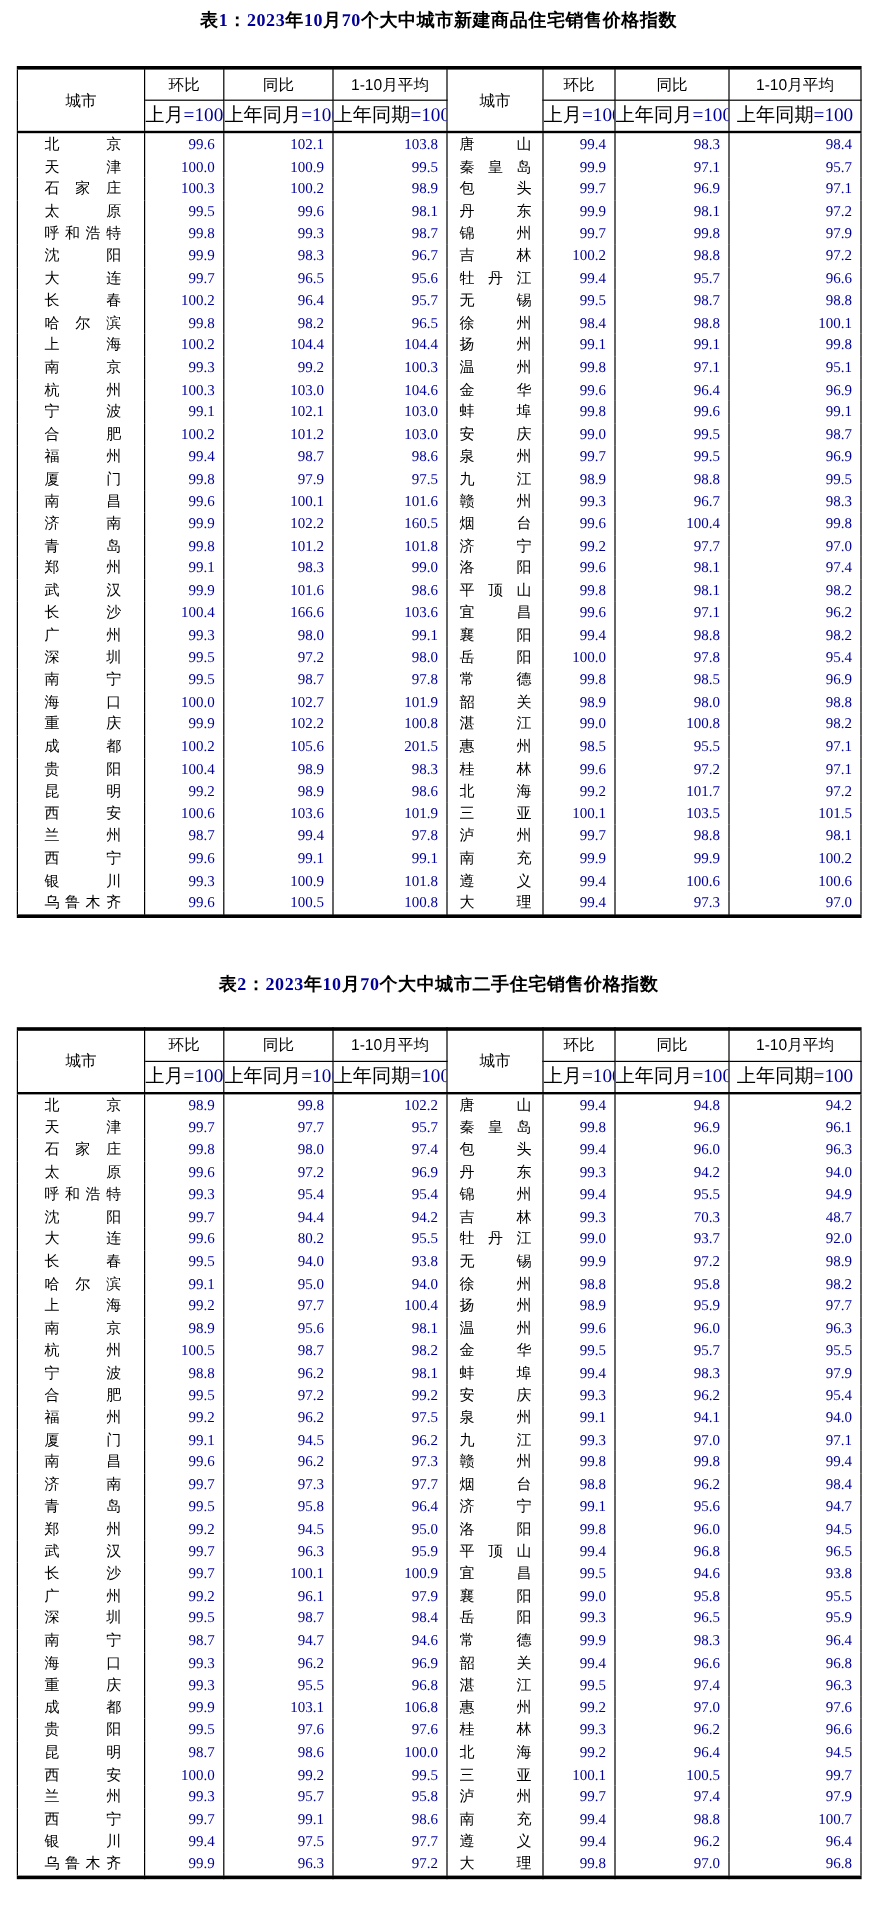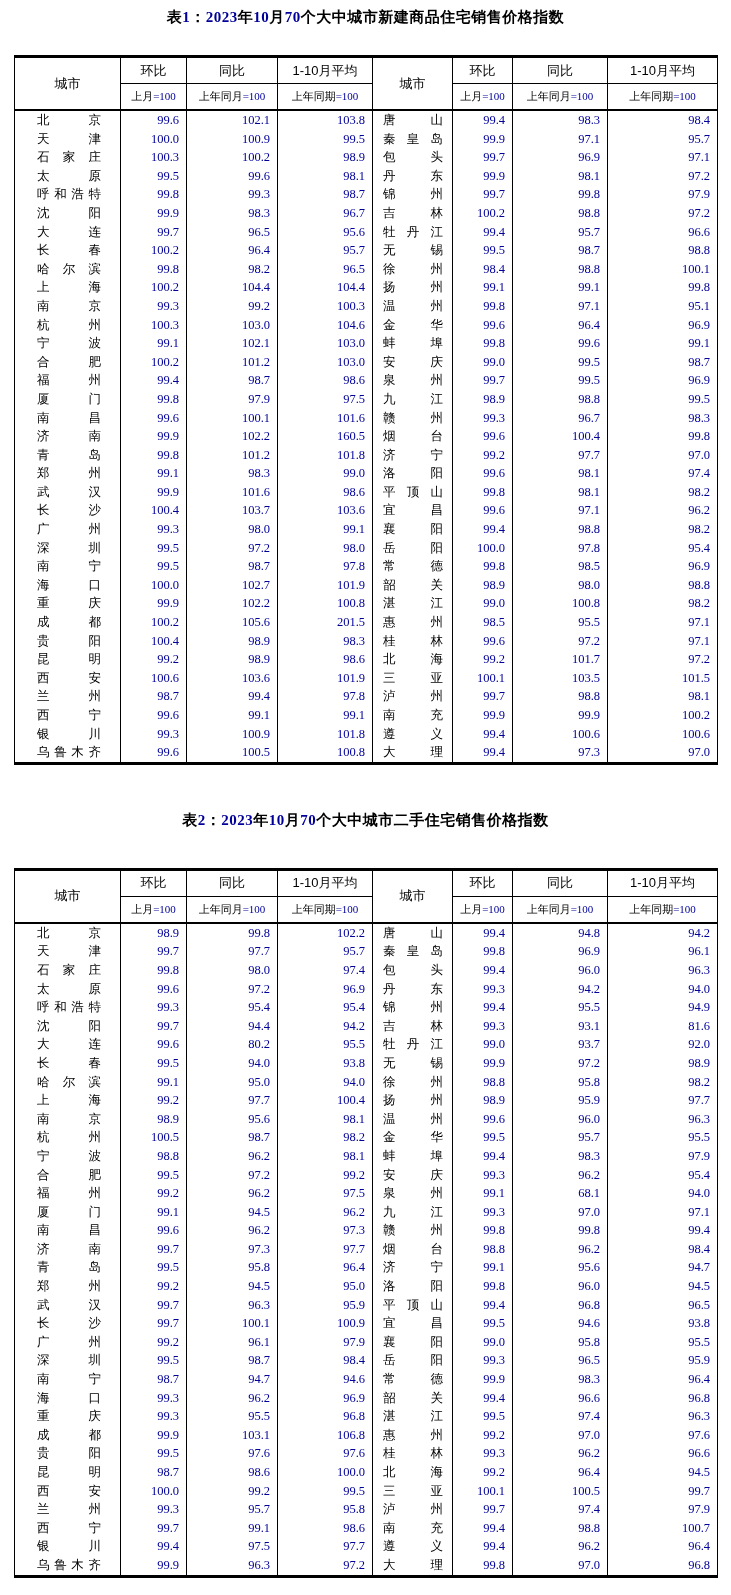--- a/index.html
+++ b/index.html
@@ -27,21 +27,21 @@
     letter-spacing: 0.5px;
   }
   .section-title .num {
     color: var(--num-blue, #000099);
     font-family: "Liberation Serif", serif;
     font-size: 15px;
     font-weight: bold;
   }
   .title2 {
     margin-top: 46px;
-    margin-bottom: 38px;
+    margin-bottom: 26px;
   }
   table.price-table {
     border-collapse: collapse;
     table-layout: fixed;
     width: 703px;
     margin-left: 14px;
     border-top: 3px solid #000;
     border-bottom: 3px solid #000;
     border-left: 1.5px solid #000;
     border-right: 1.5px solid #000;
@@ -59,21 +59,21 @@
     font-size: 13px;
     text-align: center;
     vertical-align: middle;
     border-bottom: 1px solid #000;
     margin-top: 22px;
   }
   .price-table thead {
     border-bottom: 2px solid #000;
   }
   .price-table thead th.base {
-    font-size: 11px;
+    font-size: 16px;
   }
   .price-table thead .num,
   .price-table td.num {
     color: var(--num-blue, #000099);
     font-family: "Liberation Serif", serif;
   }
   .price-table tbody td {
     height: 18.6px;
     line-height: 18.6px;
     font-size: 12.5px;
@@ -342,21 +342,21 @@
             <td class="num">101.6</td>
             <td class="num">98.6</td>
             <td class="city city-r"><span class="cname">平顶山</span></td>
             <td class="num">99.8</td>
             <td class="num">98.1</td>
             <td class="num">98.2</td>
           </tr>
           <tr>
             <td class="city city-l"><span class="cname">长沙</span></td>
             <td class="num">100.4</td>
-            <td class="num">103.7</td>
+            <td class="num">166.6</td>
             <td class="num">103.6</td>
             <td class="city city-r"><span class="cname">宜昌</span></td>
             <td class="num">99.6</td>
             <td class="num">97.1</td>
             <td class="num">96.2</td>
           </tr>
           <tr>
             <td class="city city-l"><span class="cname">广州</span></td>
             <td class="num">99.3</td>
             <td class="num">98.0</td>
@@ -574,22 +574,22 @@
             <td class="num">95.5</td>
             <td class="num">94.9</td>
           </tr>
           <tr>
             <td class="city city-l"><span class="cname">沈阳</span></td>
             <td class="num">99.7</td>
             <td class="num">94.4</td>
             <td class="num">94.2</td>
             <td class="city city-r"><span class="cname">吉林</span></td>
             <td class="num">99.3</td>
-            <td class="num">93.1</td>
-            <td class="num">81.6</td>
+            <td class="num">70.3</td>
+            <td class="num">48.7</td>
           </tr>
           <tr>
             <td class="city city-l"><span class="cname">大连</span></td>
             <td class="num">99.6</td>
             <td class="num">80.2</td>
             <td class="num">95.5</td>
             <td class="city city-r"><span class="cname">牡丹江</span></td>
             <td class="num">99.0</td>
             <td class="num">93.7</td>
             <td class="num">92.0</td>
@@ -664,21 +664,21 @@
             <td class="num">96.2</td>
             <td class="num">95.4</td>
           </tr>
           <tr>
             <td class="city city-l"><span class="cname">福州</span></td>
             <td class="num">99.2</td>
             <td class="num">96.2</td>
             <td class="num">97.5</td>
             <td class="city city-r"><span class="cname">泉州</span></td>
             <td class="num">99.1</td>
-            <td class="num">68.1</td>
+            <td class="num">94.1</td>
             <td class="num">94.0</td>
           </tr>
           <tr>
             <td class="city city-l"><span class="cname">厦门</span></td>
             <td class="num">99.1</td>
             <td class="num">94.5</td>
             <td class="num">96.2</td>
             <td class="city city-r"><span class="cname">九江</span></td>
             <td class="num">99.3</td>
             <td class="num">97.0</td>

